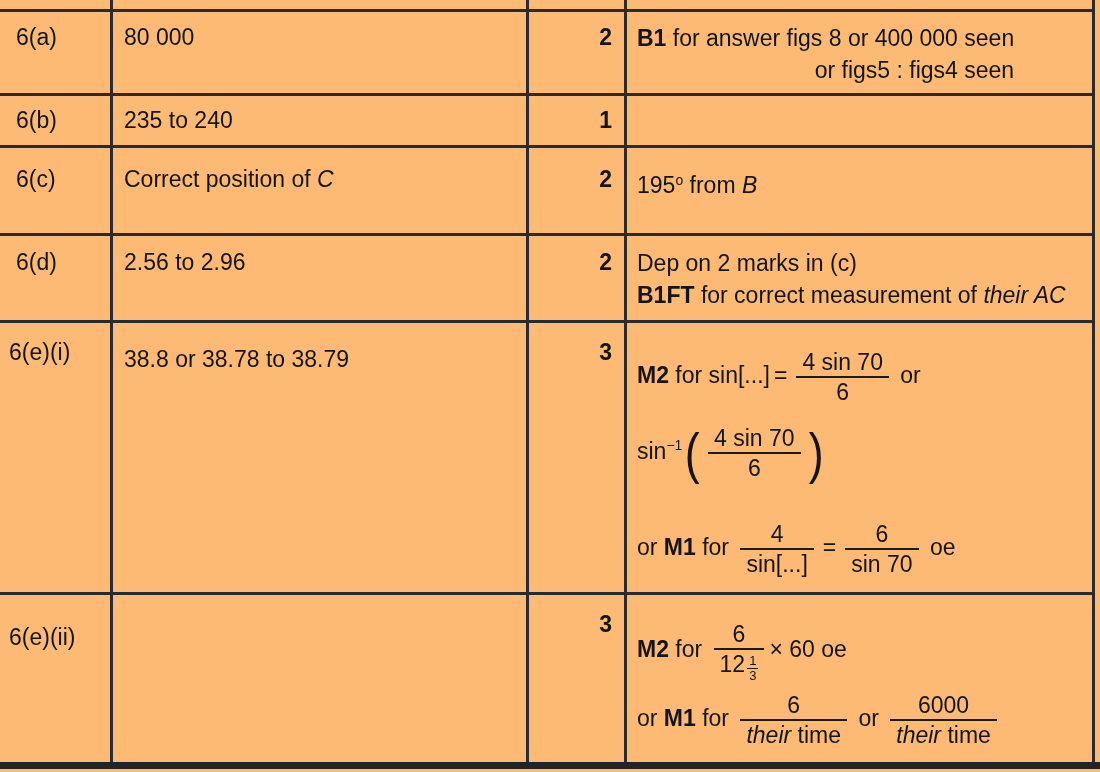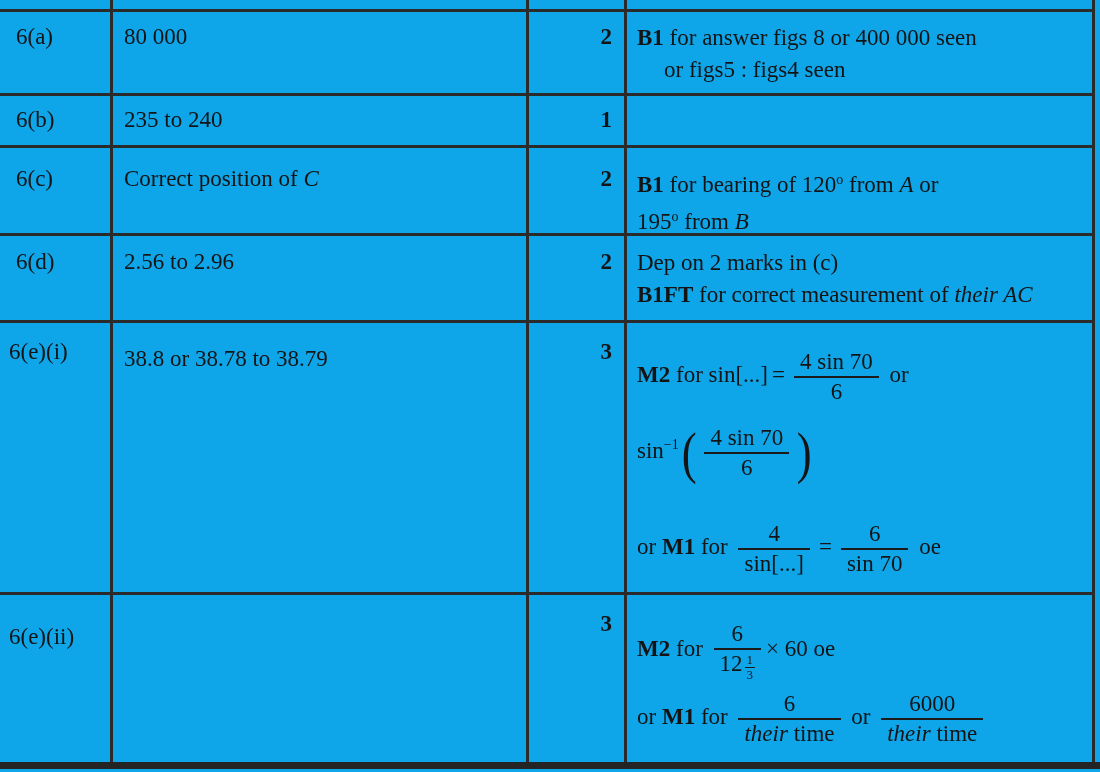--- a/index.html
+++ b/index.html
@@ -1,35 +1,35 @@
 <!DOCTYPE html>
 <html><head>
 <meta charset="utf-8">
 <style>
   * { box-sizing: border-box; }
   html, body { margin: 0; padding: 0; background: #f4f4f4; }
   #page {
     position: relative;
     width: 1100px;
     height: 772px;
-    background: #0ea5e9;
-    font-family: Liberation Serif, serif;
+    background: #fdba74;
+    font-family: Liberation Sans, sans-serif;
     color: #141414;
     font-size: 23px;
     overflow: hidden;
   }
   .hline { position: absolute; height: 3px; background: #2b2b2b; left: 0; width: 1095px; }
   .vline { position: absolute; width: 3px; background: #2b2b2b; top: 0; height: 762px; }
   .thick { position: absolute; height: 7px; background: #242424; left: 0; width: 1100px; top: 762px; }
   .cell { position: absolute; line-height: 30px; white-space: nowrap; }
   .marks { font-weight: bold; text-align: right; }
   .b { font-weight: bold; }
   .i { font-style: italic; }
   .noteline { line-height: 32px; }
-  .indent { padding-left: 27px; }
+  .indent { padding-left: 27px; text-align: right; }
   .fline { white-space: nowrap; }
   .frac { display: inline-block; vertical-align: middle; text-align: center; margin: 0 5px; }
   .frac .num, .frac .den { display: block; padding: 0 6px; line-height: 28px; }
   .frac .den { border-top: 2px solid #1b1b1b; }
   .minifrac { display: inline-block; font-size: 13px; line-height: 1.05; vertical-align: -8px; text-align: center; margin-left: 2px; }
   .minifrac .mnum, .minifrac .mden { display: block; padding: 0 2px; }
   .minifrac .mden { border-top: 1.5px solid #1b1b1b; }
   .sup { font-size: 14px; vertical-align: 9px; }
   .deg { font-size: 14px; vertical-align: 8px; }
   .eq { margin: 0 4px; }
@@ -61,21 +61,20 @@
   </div>
 
   <div class="cell" style="left:16px;top:105px">6(b)</div>
   <div class="cell" style="left:124px;top:105px">235 to 240</div>
   <div class="cell marks" style="left:527px;top:105px;width:85px">1</div>
 
   <div class="cell" style="left:16px;top:164px">6(c)</div>
   <div class="cell" style="left:124px;top:164px"><span>Correct position of </span><span class="i">C</span></div>
   <div class="cell marks" style="left:527px;top:164px;width:85px">2</div>
   <div class="cell" style="left:637px;top:164px">
-    <div class="noteline"><span class="b">B1</span><span> for bearing of 120</span><span class="deg">o</span><span> from </span><span class="i">A</span><span> or</span></div>
     <div class="noteline"><span>195</span><span class="deg">o</span><span> from </span><span class="i">B</span></div>
   </div>
 
   <div class="cell" style="left:16px;top:247px">6(d)</div>
   <div class="cell" style="left:124px;top:247px">2.56 to 2.96</div>
   <div class="cell marks" style="left:527px;top:247px;width:85px">2</div>
   <div class="cell" style="left:637px;top:247px">
     <div class="noteline"><span>Dep on 2 marks in (c)</span></div>
     <div class="noteline"><span class="b">B1FT</span><span> for correct measurement of </span><span class="i">their AC</span></div>
   </div>

